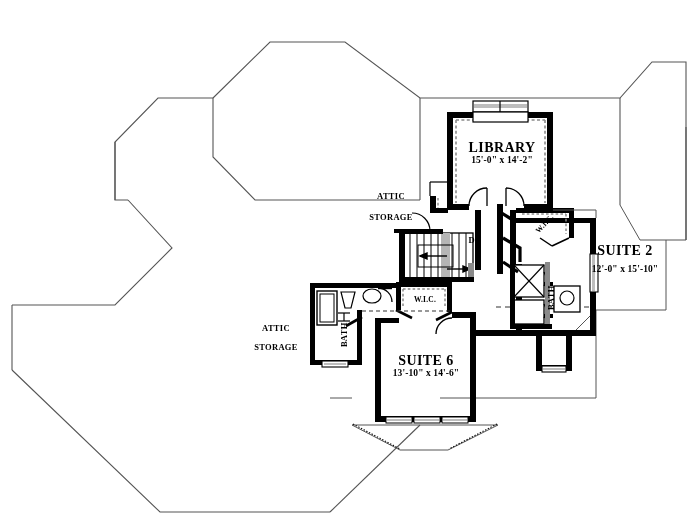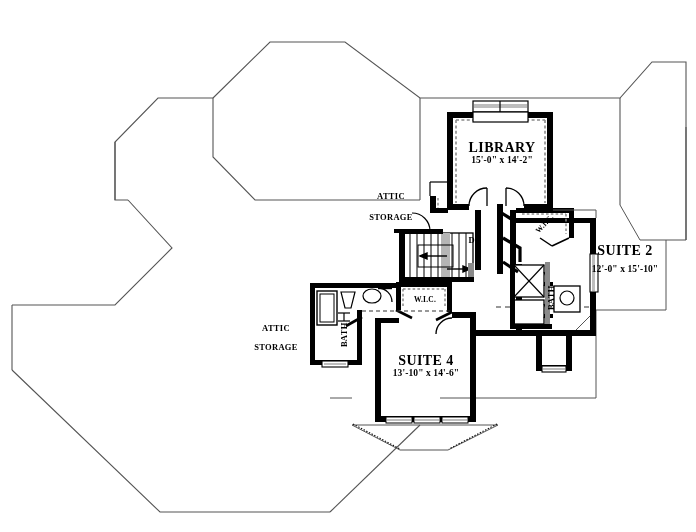--- a/index.html
+++ b/index.html
@@ -282,21 +282,21 @@
       <path d="M596 210 L596 218"></path>
     </g>
   </svg>
 
   <div class="lbl room-name" style="left:462px;top:140px;width:80px;">LIBRARY</div>
   <div class="lbl room-dim" style="left:455px;top:155px;width:94px;">15'-0" x 14'-2"</div>
 
   <div class="lbl room-name" style="left:584px;top:243px;width:82px;">SUITE 2</div>
   <div class="lbl room-dim" style="left:573px;top:264px;width:104px;">12'-0" x 15'-10"</div>
 
-  <div class="lbl room-name" style="left:386px;top:353px;width:80px;">SUITE 4</div>
+  <div class="lbl room-name" style="left:386px;top:353px;width:80px;">SUITE 6</div>
   <div class="lbl room-dim" style="left:374px;top:368px;width:104px;">13'-10" x 14'-6"</div>
 
   <div class="lbl small-lbl" style="left:355px;top:192px;width:72px;">ATTIC</div>
   <div class="lbl small-lbl" style="left:355px;top:213px;width:72px;">STORAGE</div>
 
   <div class="lbl small-lbl" style="left:240px;top:324px;width:72px;">ATTIC</div>
   <div class="lbl small-lbl" style="left:240px;top:343px;width:72px;">STORAGE</div>
 
   <div class="lbl tiny-lbl" style="left:404px;top:296px;width:42px;">W.I.C.</div>
 

